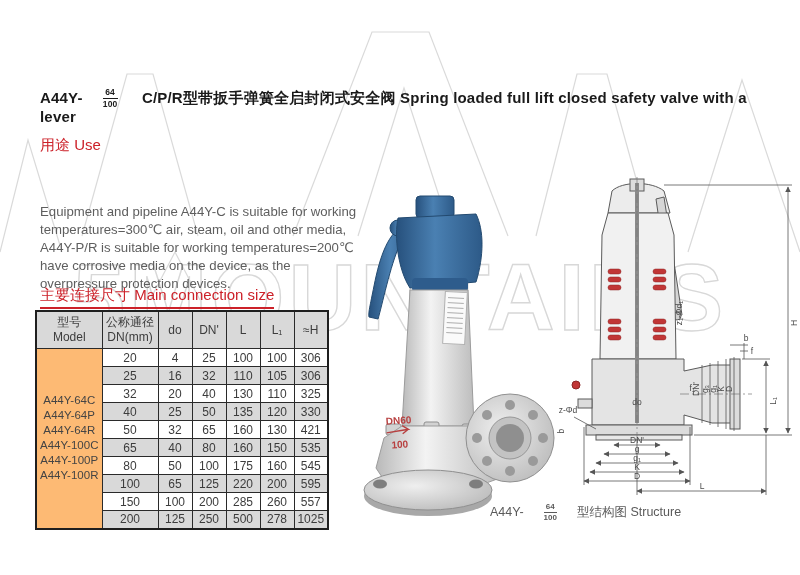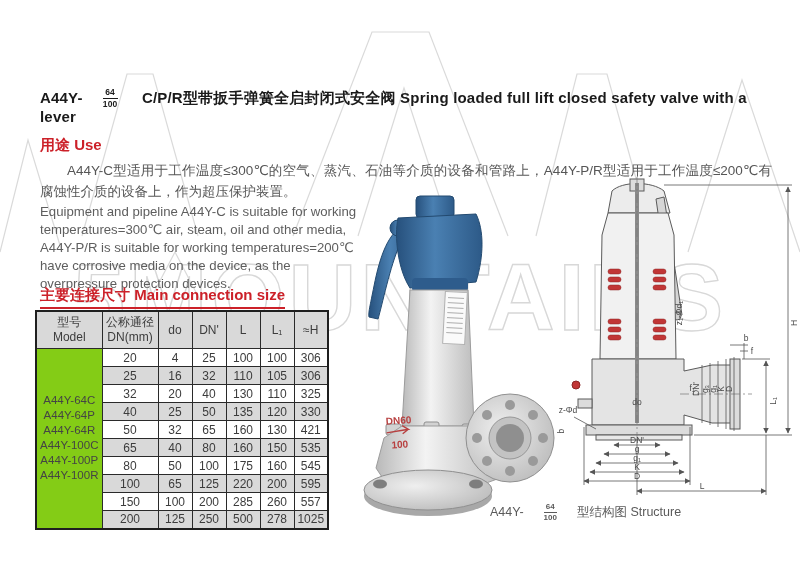--- a/index.html
+++ b/index.html
@@ -5,34 +5,34 @@
   html,body{margin:0;padding:0;}
   body{font-family:"Liberation Sans","DejaVu Sans",sans-serif;background:#fff;}
   .page{position:relative;width:800px;height:575px;background:#fff;overflow:hidden;}
   .wm{position:absolute;left:0;top:0;width:800px;height:575px;pointer-events:none;}
 
   .title{position:absolute;left:40px;top:88px;width:740px;font-size:15px;font-weight:bold;color:#1a1a1a;letter-spacing:0.2px;}
   .frac{display:inline-block;vertical-align:-4px;text-align:center;font-size:8.5px;line-height:1;font-weight:bold;margin:0 20px;}
   .frac .top{display:block;border-bottom:1px solid #1a1a1a;padding:0 1px 1px;}
   .frac .bot{display:block;padding-top:1px;}
 
-  .red-head{position:absolute;left:40px;font-size:15px;font-weight:bold;color:#cc2129;}
+  .red-head{position:absolute;left:40px;font-size:15px;font-weight:normal;color:#cc2129;}
   .red-head.u{border-bottom:2px solid #cc2129;padding-bottom:2px;}
   .h-use{top:136px;}
   .h-conn{top:286px;}
 
   .para-cn{position:absolute;left:40px;top:160px;width:732px;font-size:13.5px;color:#565656;line-height:21px;text-indent:2em;text-align:justify;}
   .para-en{position:absolute;left:40px;top:203px;width:330px;font-size:13.2px;color:#5e5e5e;line-height:18px;}
 
   table.dims{position:absolute;left:35px;top:310px;border-collapse:collapse;table-layout:fixed;font-size:12px;color:#3c3c3c;}
   table.dims th,table.dims td{border:1px solid #2a2a2a;text-align:center;padding:0;}
   table.dims thead th{background:#d9d9d9;font-weight:normal;height:36px;font-size:12px;line-height:1.25;}
   table.dims tbody tr{height:18px;}
   table.dims tbody tr.shade td{background:#d9d9d9;}
-  table.dims td.model-cell{background:#84cc16;font-size:11.5px;line-height:15px;color:#444;}
+  table.dims td.model-cell{background:#fdba74;font-size:11.5px;line-height:15px;color:#444;}
   table.dims{border:2px solid #1f1f1f;}
 
   .photo{position:absolute;left:328px;top:186px;width:242px;height:338px;}
   .drawing{position:absolute;left:552px;top:173px;width:252px;height:334px;}
 
   .caption{position:absolute;left:490px;top:503px;font-size:12.5px;color:#5a5a5a;}
   .caption .frac{color:#5a5a5a;font-size:8px;}
   .caption .frac .top{border-bottom:1px solid #5a5a5a;}
 </style>
 </head>
@@ -53,21 +53,20 @@
     <text x="400" y="330" text-anchor="middle" font-size="94" font-weight="bold" letter-spacing="4" fill="none" stroke="#d8d8d8" stroke-width="1.4">5MOUNTAINS</text>
   </svg>
 
   <div class="title">
     <span>A44Y-</span><span class="frac"><span class="top">64</span><span class="bot">100</span></span>
     <span>C/P/R型带扳手弹簧全启封闭式安全阀</span>
     <span>Spring loaded full lift closed safety valve with a lever</span>
   </div>
 
   <div class="red-head h-use">用途 Use</div>
-  <div class="para-cn">A44Y-C型适用于工作温度≤300℃的空气、蒸汽、石油等介质的设备和管路上，A44Y-P/R型适用于工作温度≤200℃有腐蚀性介质的设备上，作为超压保护装置。</div>
   <div class="para-en">Equipment and pipeline A44Y-C is suitable for working temperatures=300℃ air, steam, oil and other media, A44Y-P/R is suitable for working temperatures=200℃ have corrosive media on the device, as the overpressure protection devices.</div>
 
   <div class="red-head h-conn u">主要连接尺寸 Main connection size</div>
 
   <table class="dims">
     <colgroup>
       <col style="width:66px">
         <col style="width:56px">
         <col style="width:34px">
       <col style="width:34px">

